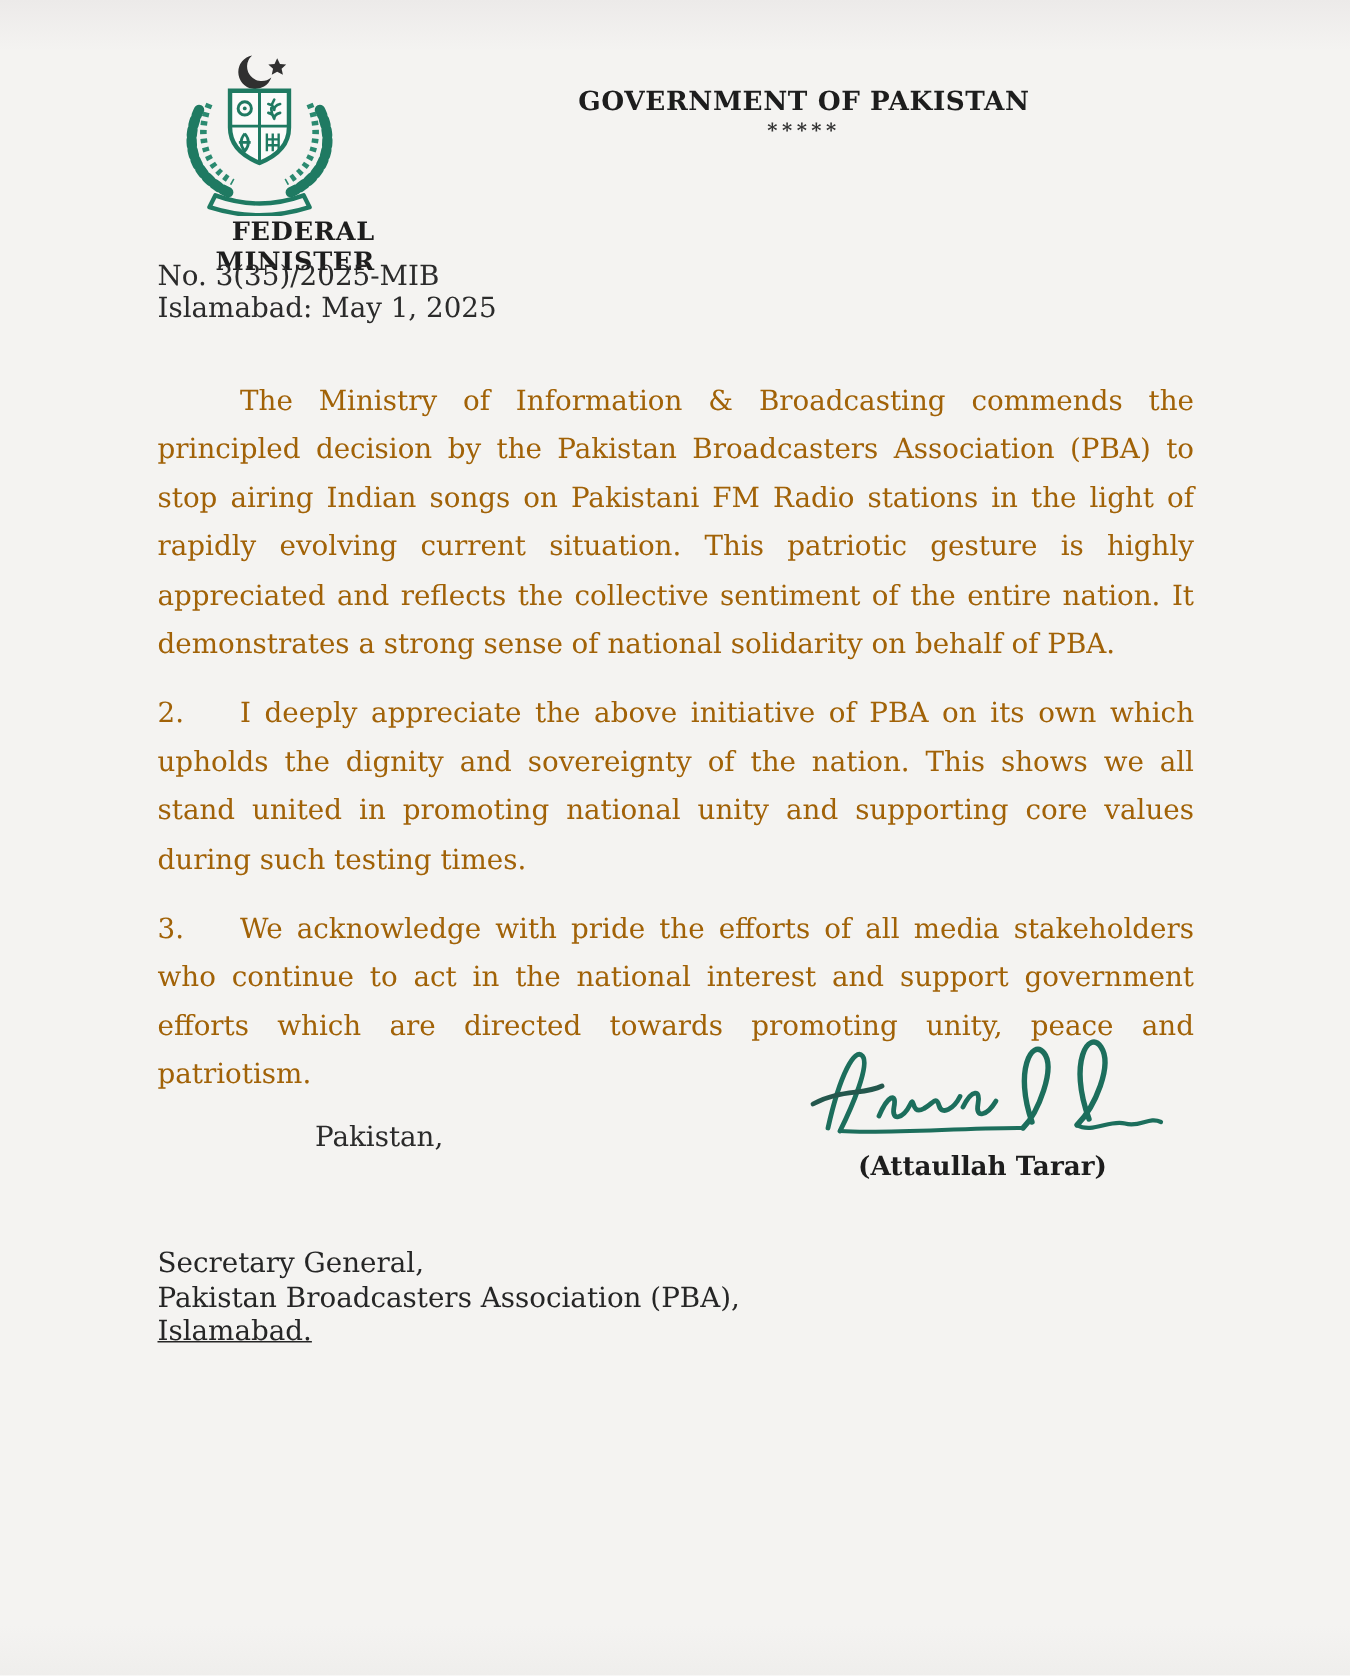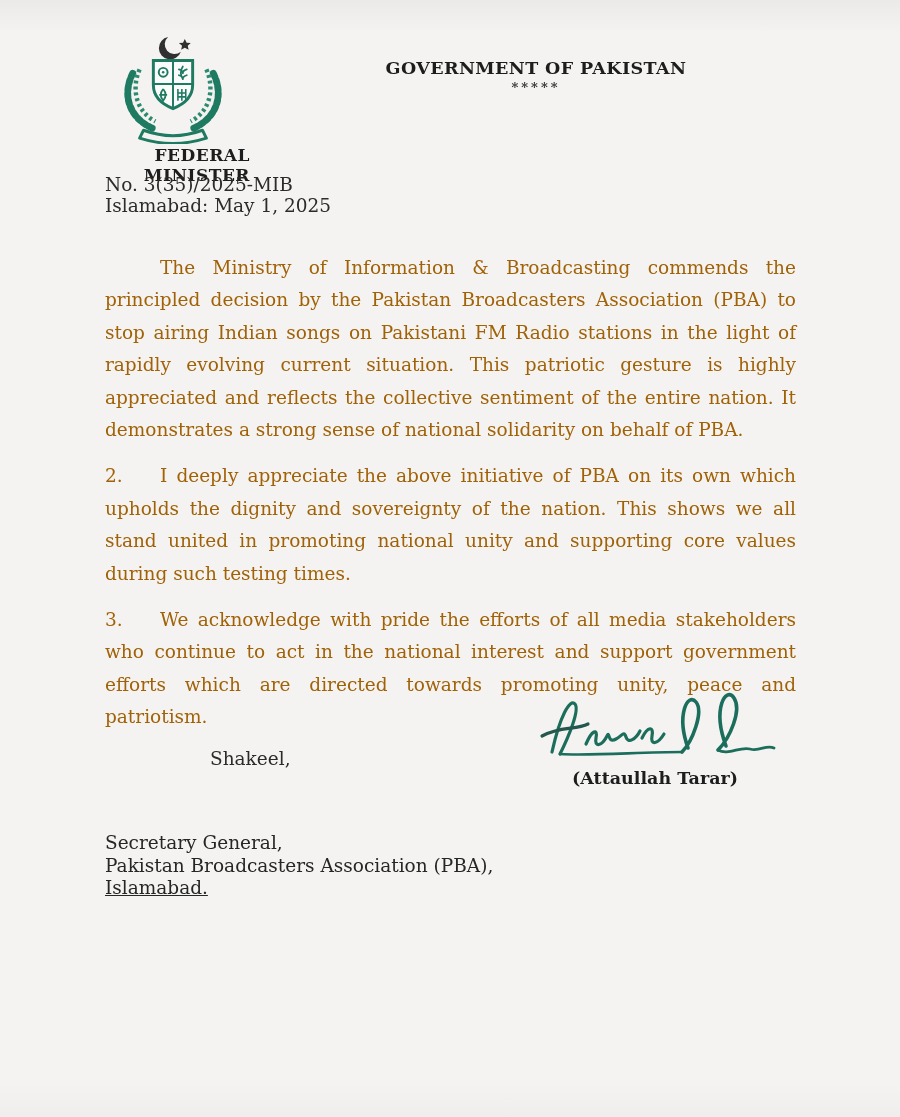--- a/index.html
+++ b/index.html
@@ -92,21 +92,21 @@
 
   <div class="ref-row">
     <span class="ref-number">No. 3(35)/2025-MIB</span>
     <span class="ref-date">Islamabad: May 1, 2025</span>
   </div>
 
   <div class="content">
     <p class="para"><span class="para-num"></span><span>The Ministry of Information &amp; Broadcasting commends the principled decision by the Pakistan Broadcasters Association (PBA) to stop airing Indian songs on Pakistani FM Radio stations in the light of rapidly evolving current situation. This patriotic gesture is highly appreciated and reflects the collective sentiment of the entire nation. It demonstrates a strong sense of national solidarity on behalf of PBA.</span></p>
     <p class="para"><span class="para-num">2.</span><span>I deeply appreciate the above initiative of PBA on its own which upholds the dignity and sovereignty of the nation. This shows we all stand united in promoting national unity and supporting core values during such testing times.</span></p>
     <p class="para"><span class="para-num">3.</span><span>We acknowledge with pride the efforts of all media stakeholders who continue to act in the national interest and support government efforts which are directed towards promoting unity, peace and patriotism.</span></p>
-    <div class="closing">Shakeel,</div>
+    <div class="closing">Pakistan,</div>
   </div>
 
   <div class="sig-block">
     <svg class="sig-svg" viewBox="0 0 248 80" aria-hidden="true">
       <g fill="none" stroke="#1c6e5c" stroke-width="3.2" stroke-linecap="round" stroke-linejoin="round">
         <path d="M22 66 C30 30 40 12 45 18 C50 24 38 52 30 68"></path>
         <path d="M12 50 C30 40 46 44 58 38" stroke="#24574d"></path>
         <path d="M56 58 C62 44 68 42 66 52 C64 62 72 60 77 50 C80 44 77 58 86 53 C92 50 94 44 96 51 C98 58 106 53 110 45"></path>
         <path d="M112 52 C118 40 124 40 122 50 C120 60 128 58 134 48"></path>
         <path d="M158 62 C146 28 158 6 166 16 C174 26 162 56 152 66" stroke-width="3.6"></path>

